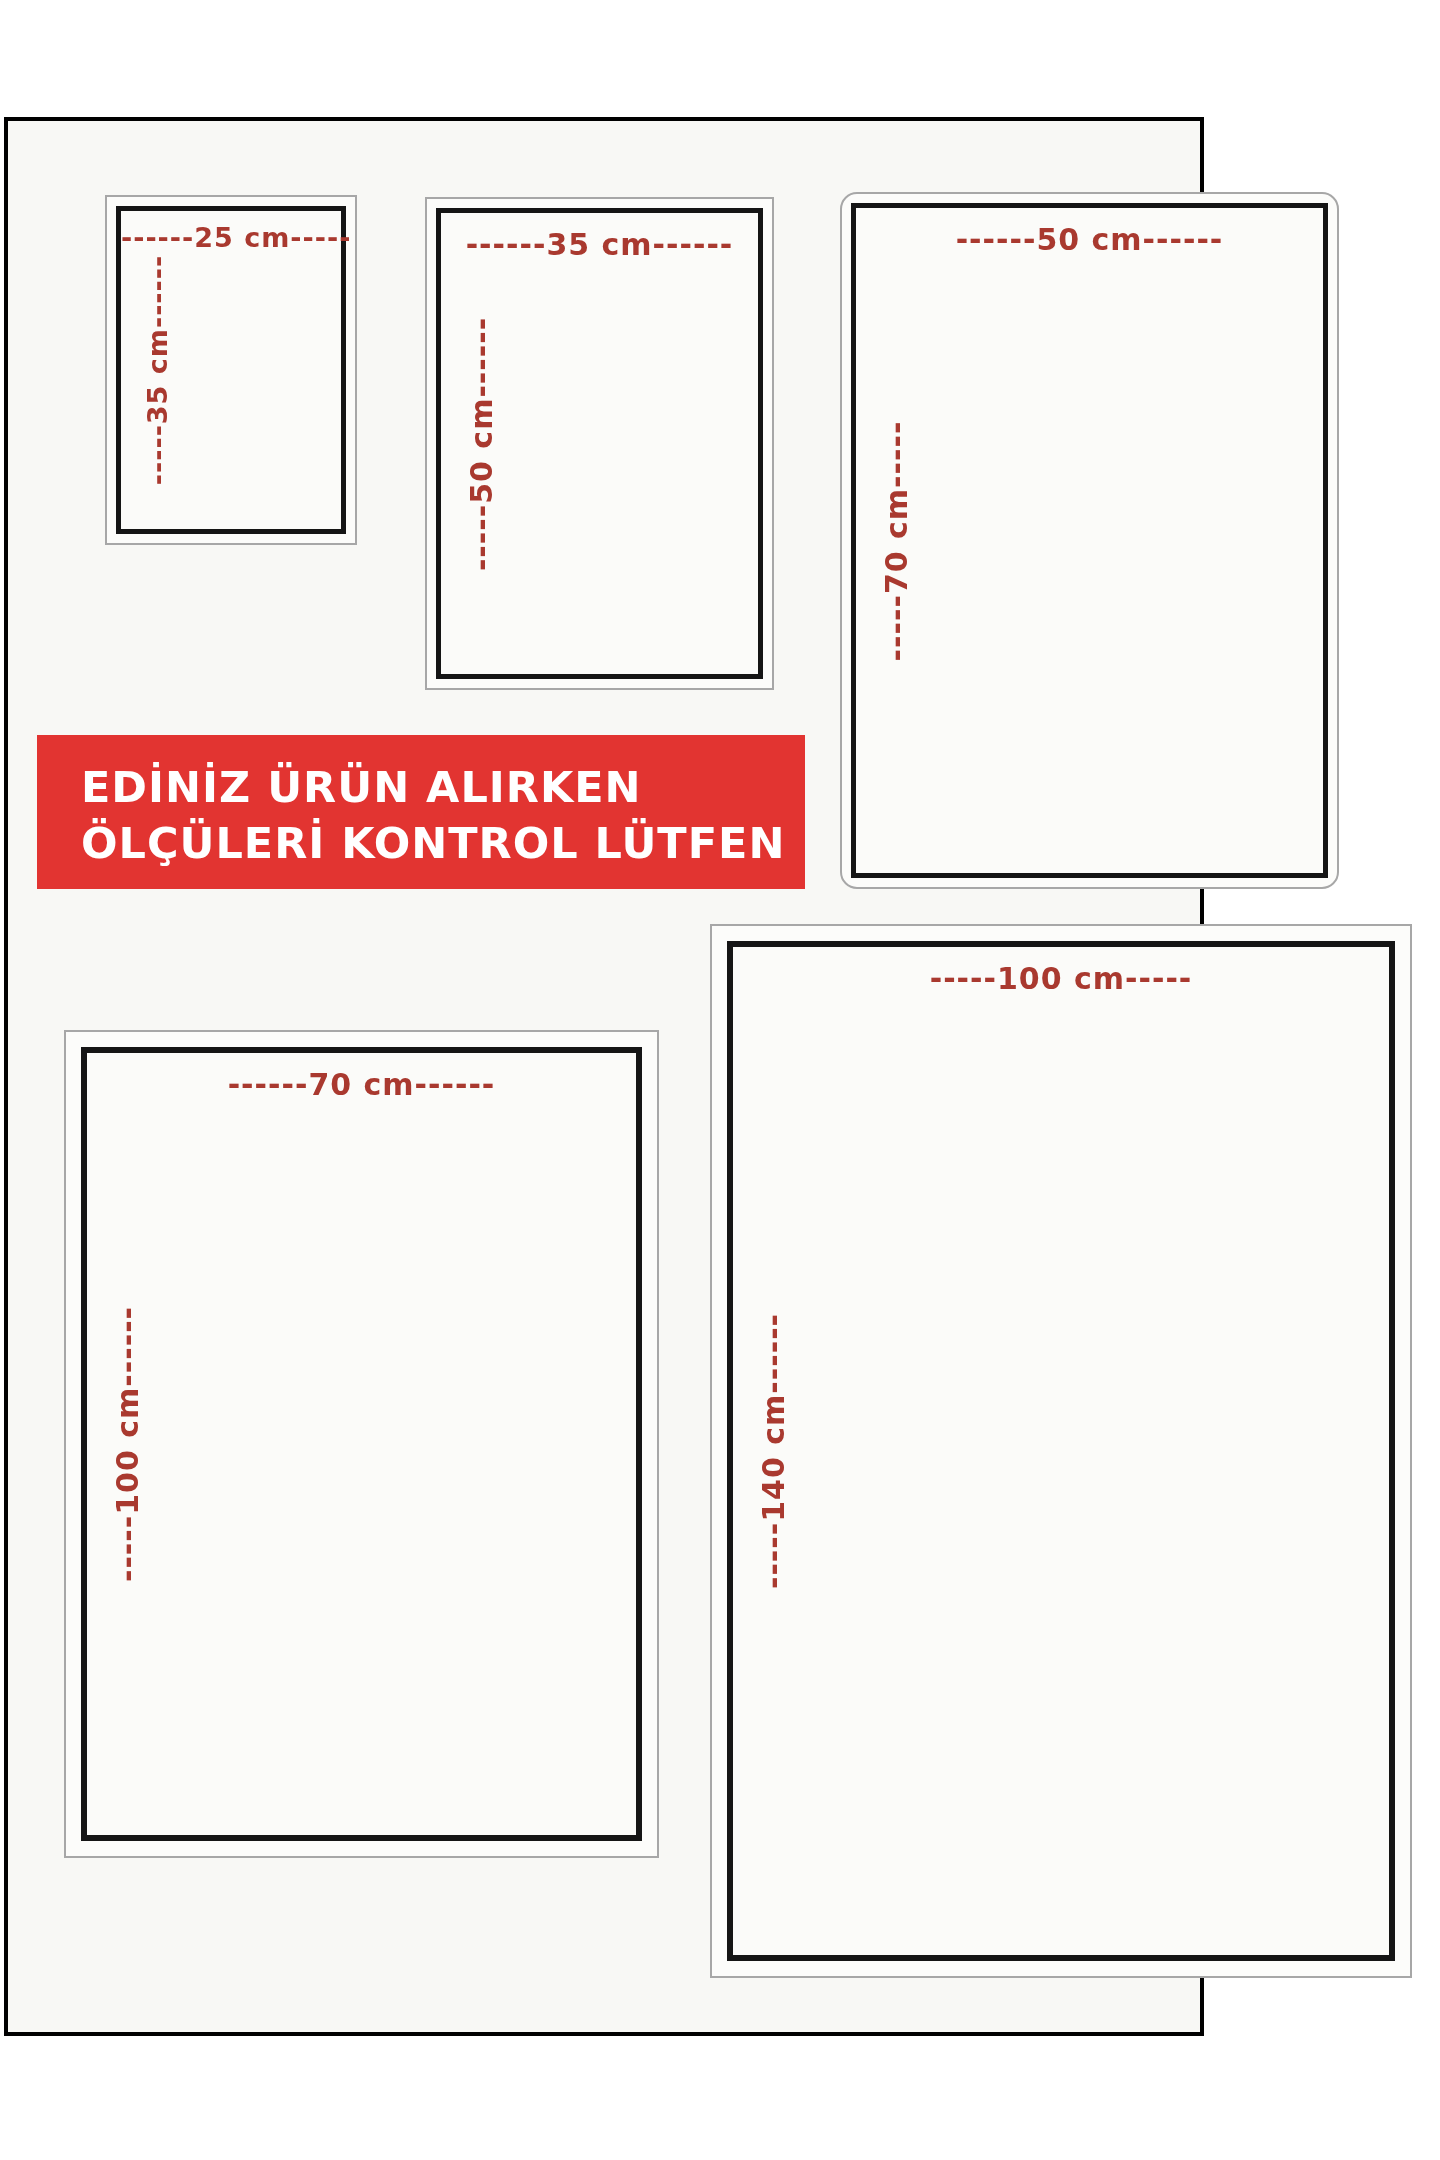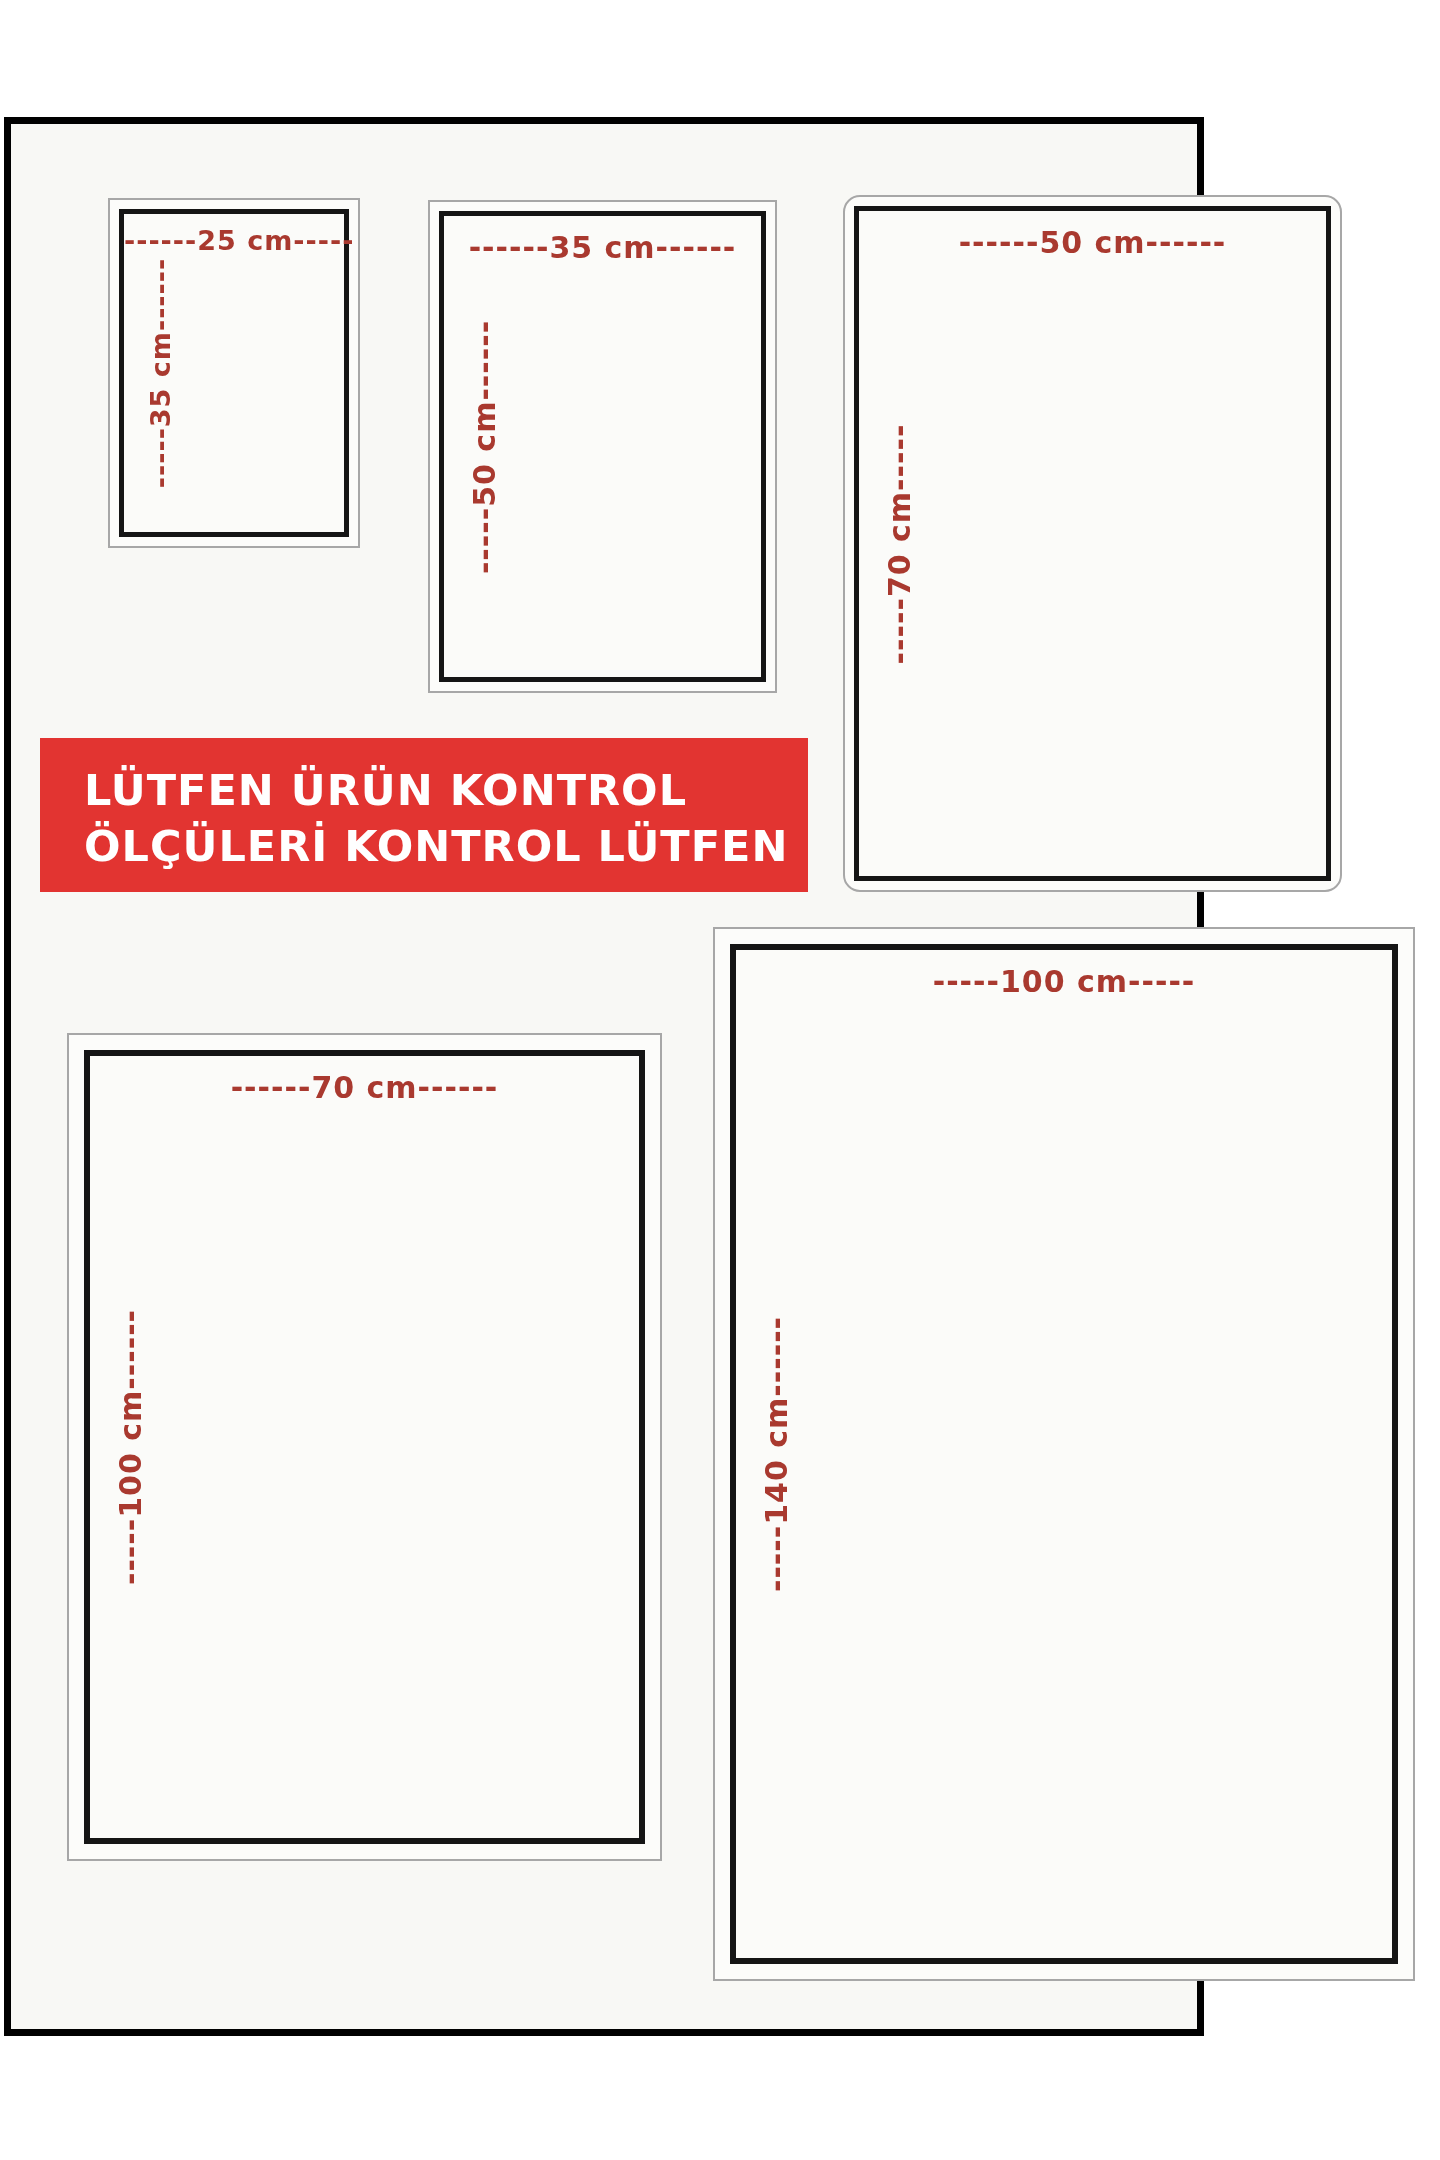--- a/index.html
+++ b/index.html
@@ -8,21 +8,21 @@
     background:#ffffff;
     font-family:"DejaVu Sans","Liberation Sans",sans-serif;
     overflow:hidden;
   }
   .page{position:relative;width:1440px;height:2160px;background:var(--page-bg,#ffffff);}
 
   
   .canvas{
     position:absolute;left:4px;top:117px;width:1200px;height:1919px;
     background:var(--canvas-bg,#f8f8f5);
-    border:7px solid #000000;
+    border:4px solid #000000;
     box-sizing:border-box;
   }
 
   
   .size-box{
     position:absolute;
     border:2px solid var(--frame-outer,#a7a7a7);
     background:#fcfcfa;
     box-sizing:border-box;
   }
@@ -88,21 +88,21 @@
     </div>
 
     <div class="size-box" id="box-50x70">
       <div class="inner">
         <div class="w-label">------50 cm------</div>
         <div class="h-label">-----70 cm-----</div>
       </div>
     </div>
 
     <div class="banner">
-      <div>LÜTFEN ÜRÜN KONTROL</div>
+      <div>EDİNİZ ÜRÜN ALIRKEN</div>
       <div>ÖLÇÜLERİ KONTROL LÜTFEN</div>
     </div>
 
     <div class="size-box big" id="box-70x100">
       <div class="inner">
         <div class="w-label">------70 cm------</div>
         <div class="h-label">-----100 cm------</div>
       </div>
     </div>
 

